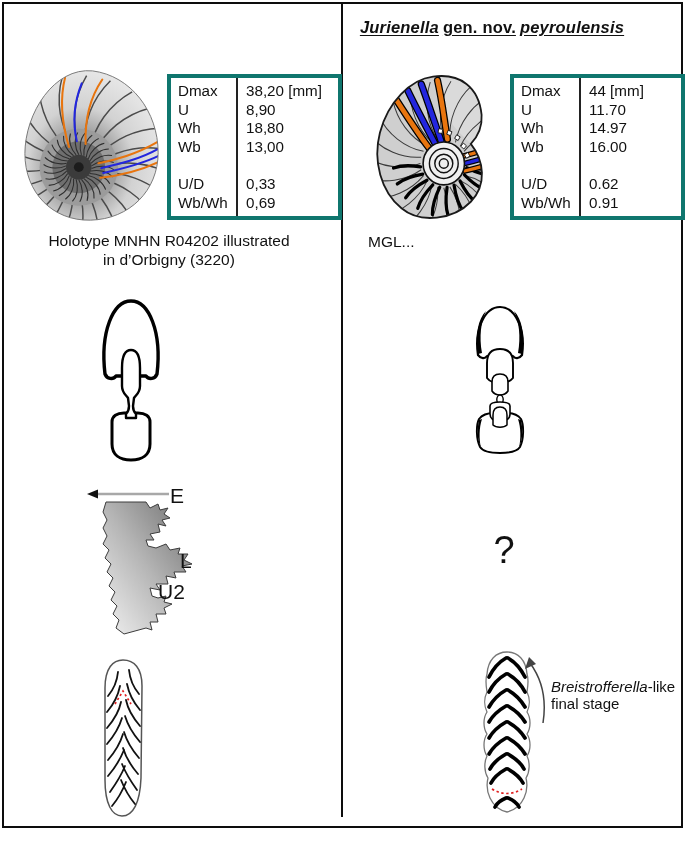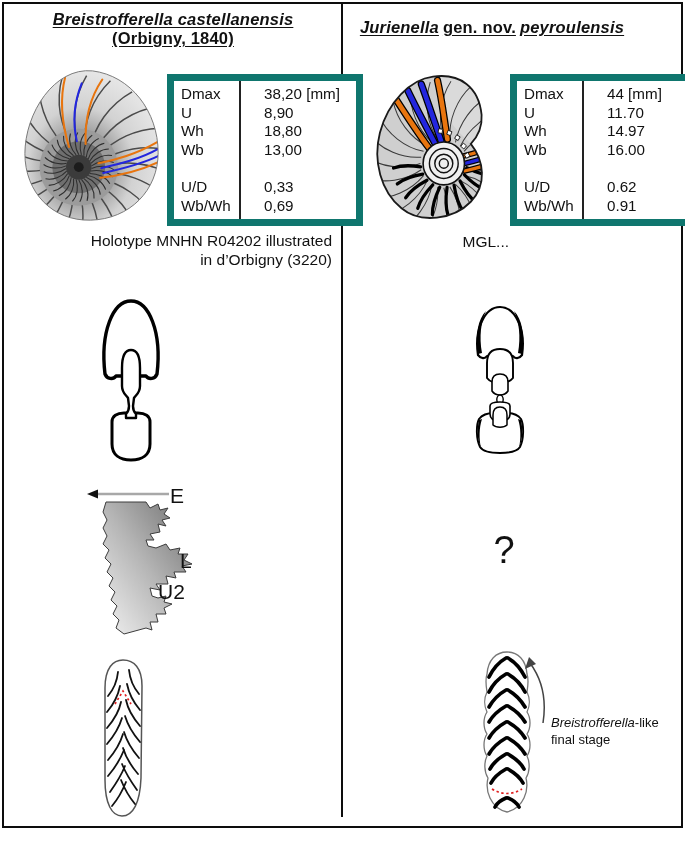--- a/index.html
+++ b/index.html
@@ -5,42 +5,38 @@
   html,body{margin:0;padding:0;background:#fff;}
   .fig{position:relative;width:685px;height:842px;background:#fff;overflow:hidden;
        font-family:"Liberation Sans",sans-serif;color:#111;}
   .abs{position:absolute;}
   .outer-border{left:2px;top:2px;width:677px;height:822px;border:2px solid #0d0d0d;}
   .divider{left:341px;top:4px;width:2px;height:813px;background:#0d0d0d;}
   .title{font-weight:bold;font-size:16.5px;line-height:19px;text-align:center;letter-spacing:.2px;}
   .u{text-decoration:underline;text-underline-offset:2px;}
   .ital{font-style:italic;}
   .title-mid{margin:0 4px;}
-  .caption{font-size:15.5px;line-height:19px;text-align:right;}
+  .caption{font-size:15.5px;line-height:19px;text-align:center;}
   .caption-left-align{text-align:left;}
-  .mtable{display:flex;border:7px solid #0f766e;background:#fff;font-size:15.2px;}
+  .mtable{display:flex;border:4px solid #0f766e;background:#fff;font-size:15.2px;}
   .mtable .col{padding:4px 0 4px 7px;}
   .mtable .labels{width:58px;border-right:2px solid #222;}
-  .mtable .values{width:92px;padding-left:23px;}
+  .mtable .values{width:92px;padding-left:8px;}
   .mrow{height:18.6px;line-height:18.6px;white-space:nowrap;}
   .qmark{font-size:38px;line-height:38px;width:30px;text-align:center;}
-  .annotation{font-size:13px;line-height:16.5px;margin-top:36px;}
+  .annotation{font-size:15px;line-height:16.5px;}
   svg text{font-family:"Liberation Sans",sans-serif;}
 </style>
 </head>
 <body>
 
 <div class="fig">
   <div class="abs outer-border"></div>
   <div class="abs divider"></div>
 
-  <div class="abs title" style="left:6px;top:10px;width:334px;">
-    <div><span class="u ital">Breistrofferella castellanensis</span></div>
-    <div><span class="u">(Orbigny, 1840)</span></div>
-  </div>
 
   <svg class="abs" style="left:20px;top:68px;" width="145" height="156" viewBox="0 0 148 162" preserveAspectRatio="none">
     <defs>
       <radialGradient id="gradL" cx="0.42" cy="0.64" r="0.72">
         <stop offset="0" stop-color="#868686"></stop>
           <stop offset="0.3" stop-color="#9a9a9a"></stop>
         <stop offset="0.55" stop-color="#d2d2d2"></stop>
           <stop offset="1" stop-color="#ededed"></stop>
       </radialGradient>
       <path id="shellL" d="M 74,3 C 113,8 141,45 141,88 C 141,127 112,157 72,158 C 33,159 5,129 5,89 C 5,47 35,-1 74,3 Z"></path>
@@ -307,21 +303,21 @@
       <div class="mrow">44 [mm]</div>
       <div class="mrow">11.70</div>
       <div class="mrow">14.97</div>
       <div class="mrow">16.00</div>
       <div class="mrow"></div>
       <div class="mrow">0.62</div>
       <div class="mrow">0.91</div>
     </div>
   </div>
 
-  <div class="abs caption caption-left-align" style="left:389px;top:232px;width:120px;text-align:right;">MGL...</div>
+  <div class="abs caption caption-left-align" style="left:368px;top:232px;width:120px;">MGL...</div>
 
   <svg class="abs" style="left:473px;top:303px;" width="56" height="162" viewBox="0 0 56 162" preserveAspectRatio="none">
     <g fill="#fff" stroke="#000" stroke-linejoin="round">
       <path d="M 5,52 C 1,26 12,4 27,4 C 42,4 53,26 49,52 C 46,56 42,56 40,53 L 14,53 C 12,56 8,56 5,52 Z" stroke-width="2.2"></path>
     </g>
     <path d="M 5,51 C 2,32 5,16 13,8 C 8,18 6,34 9,50 Z" fill="#000"></path>
     <path d="M 49,51 C 52,32 49,16 41,8 C 46,18 48,34 45,50 Z" fill="#000"></path>
     <g fill="#fff" stroke="#000" stroke-linejoin="round">
       <path d="M 14,75 L 14,60 C 14,50 19,46 27,46 C 35,46 40,50 40,60 L 40,75 C 37,79 31,80 27,80 C 23,80 17,79 14,75 Z" stroke-width="1.9"></path>
       <path d="M 19,88 L 19,79 C 19,73 22,71 27,71 C 32,71 35,73 35,79 L 35,88 C 33,91 30,92 27,92 C 24,92 21,91 19,88 Z" stroke-width="1.6"></path>

